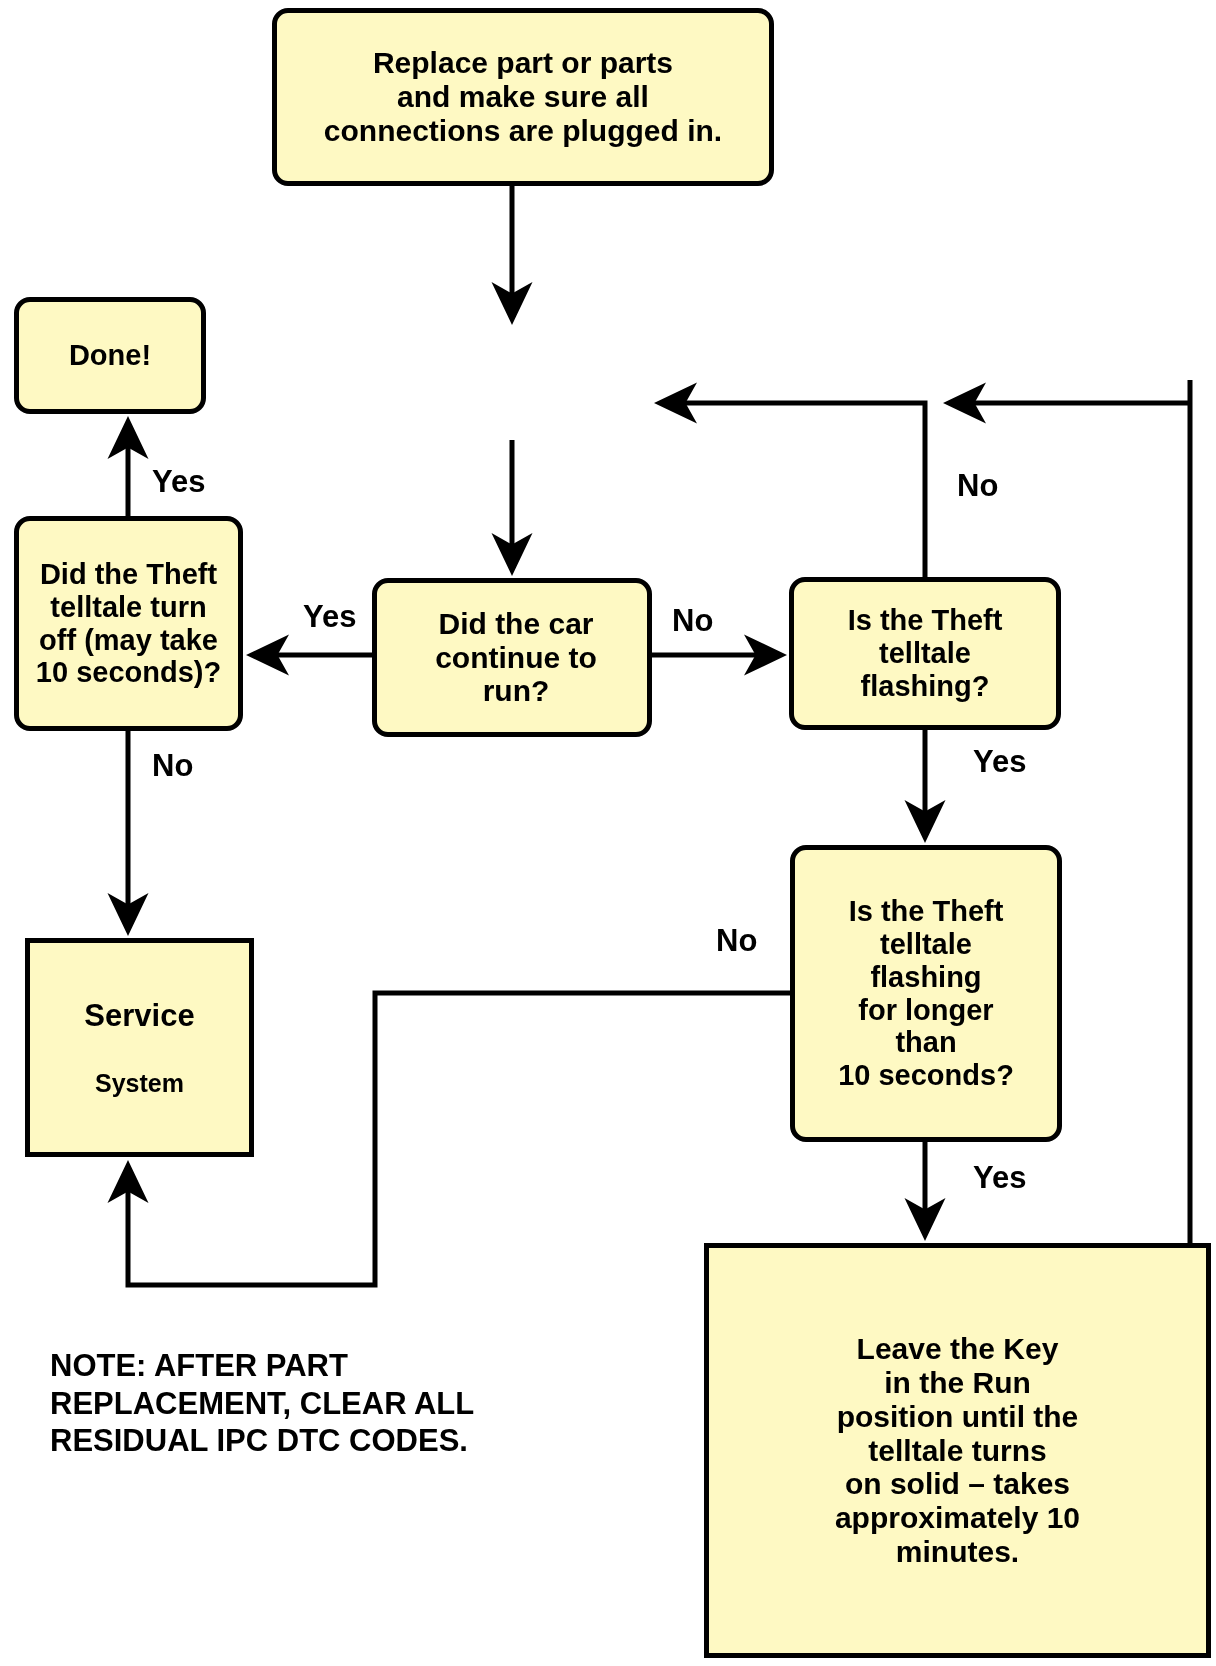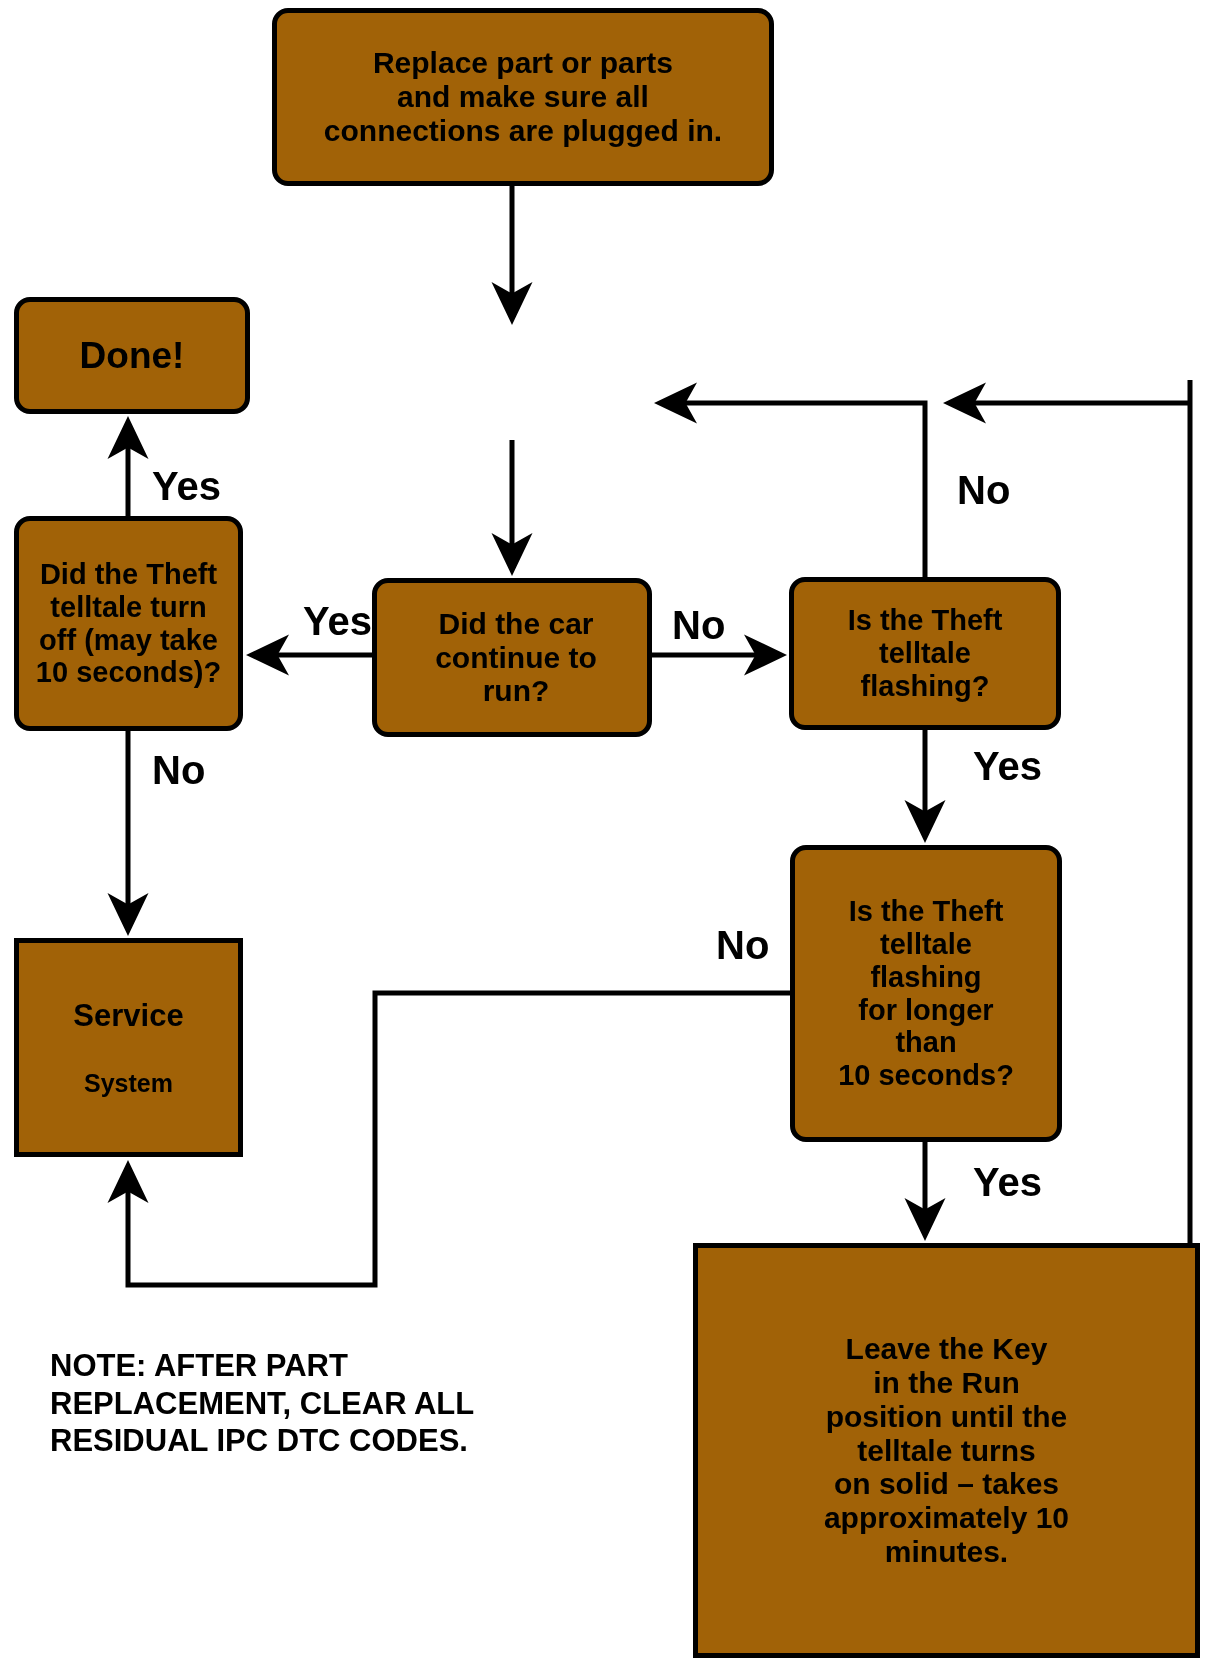--- a/index.html
+++ b/index.html
@@ -22,51 +22,51 @@
     position: absolute;
     left: 0; top: 0;
     width: 1216px;
     height: 1666px;
     pointer-events: none;
   }
   .node {
     position: absolute;
     box-sizing: border-box;
     border: 5px solid #000;
-    background: #a16207;
+    background: #fef9c3;
     display: flex;
     align-items: center;
     justify-content: center;
     text-align: center;
     font-weight: bold;
     line-height: 1.13;
     z-index: 2;
   }
   .node.rounded { border-radius: 16px; }
-  .node.sharp   { border-radius: 0; }
+  .node.sharp   { border-radius: 0; margin-left: 11px; }
   .node .txt { display: block; padding: 0 6px; white-space: pre-line; }
 
   
   #n-replace   { left:272px;  top:8px;    width:502px;  height:178px; font-size:30px; }
-  #n-done      { left:14px;   top:297px;  width:236px;  height:117px; font-size:37px; }
+  #n-done      { left:14px;   top:297px;  width:192px;  height:117px; font-size:29px; }
   #n-start     { left:375px;  top:327px;  width:277px;  height:113px; font-size:30px; }
   #n-turnoff   { left:14px;   top:516px;  width:229px;  height:215px; font-size:29px; }
   #n-continue  { left:372px;  top:578px;  width:280px;  height:159px; font-size:30px;padding-left:8px; }
   #n-flashing  { left:789px;  top:577px;  width:272px;  height:153px; font-size:29px; }
   #n-longer    { left:790px;  top:845px;  width:272px;  height:297px; font-size:29px; }
   #n-leavekey  { left:693px;  top:1243px; width:507px;  height:415px; font-size:30px; }
   #n-service   { left:14px;   top:938px;  width:229px;  height:219px; font-size:30px; }
 
   #n-service .svc-main { font-size:31px; font-weight:bold; display:block; }
   #n-service .svc-sub  { font-size:25px; font-weight:bold; display:block; margin-top:2px; }
 
   .edge-label {
     position: absolute;
     font-weight: bold;
-    font-size: 40px;
+    font-size: 31px;
     line-height: 1;
     color: #000;
     z-index: 3;
     white-space: nowrap;
   }
   #lbl-yes-done    { left:152px;  top:466px; }
   #lbl-no-service  { left:152px;  top:750px; }
   #lbl-yes-left    { left:303px;  top:601px; }
   #lbl-no-right    { left:672px;  top:605px; }
   #lbl-no-up       { left:957px;  top:470px; }

